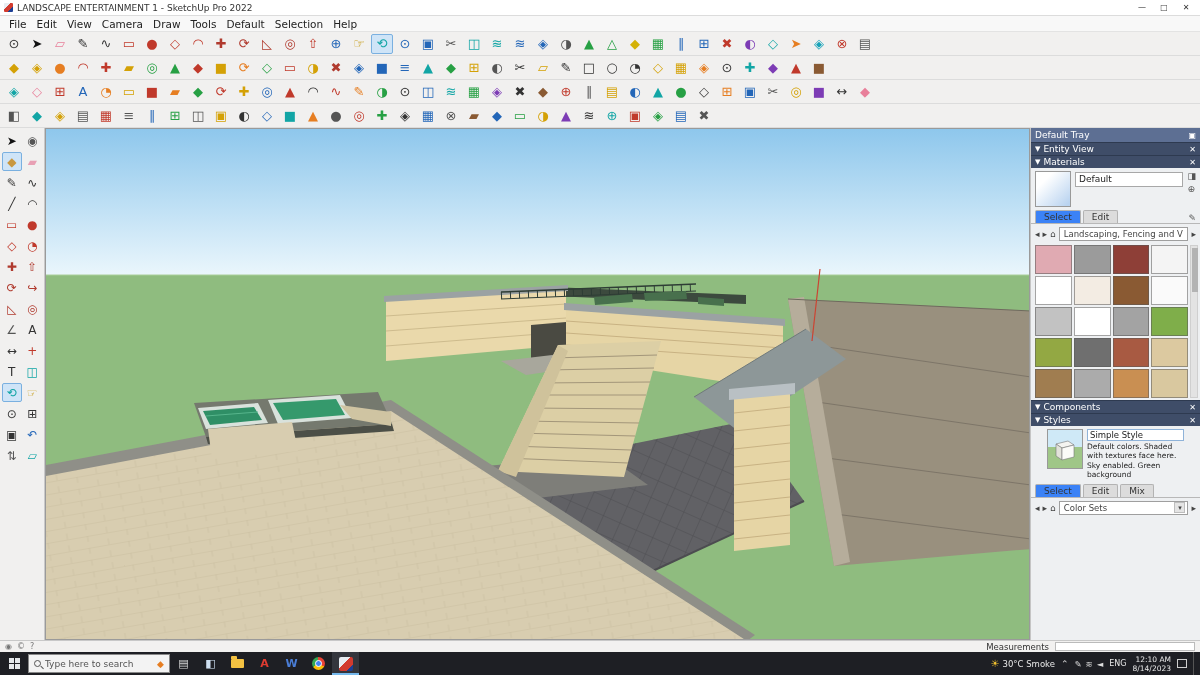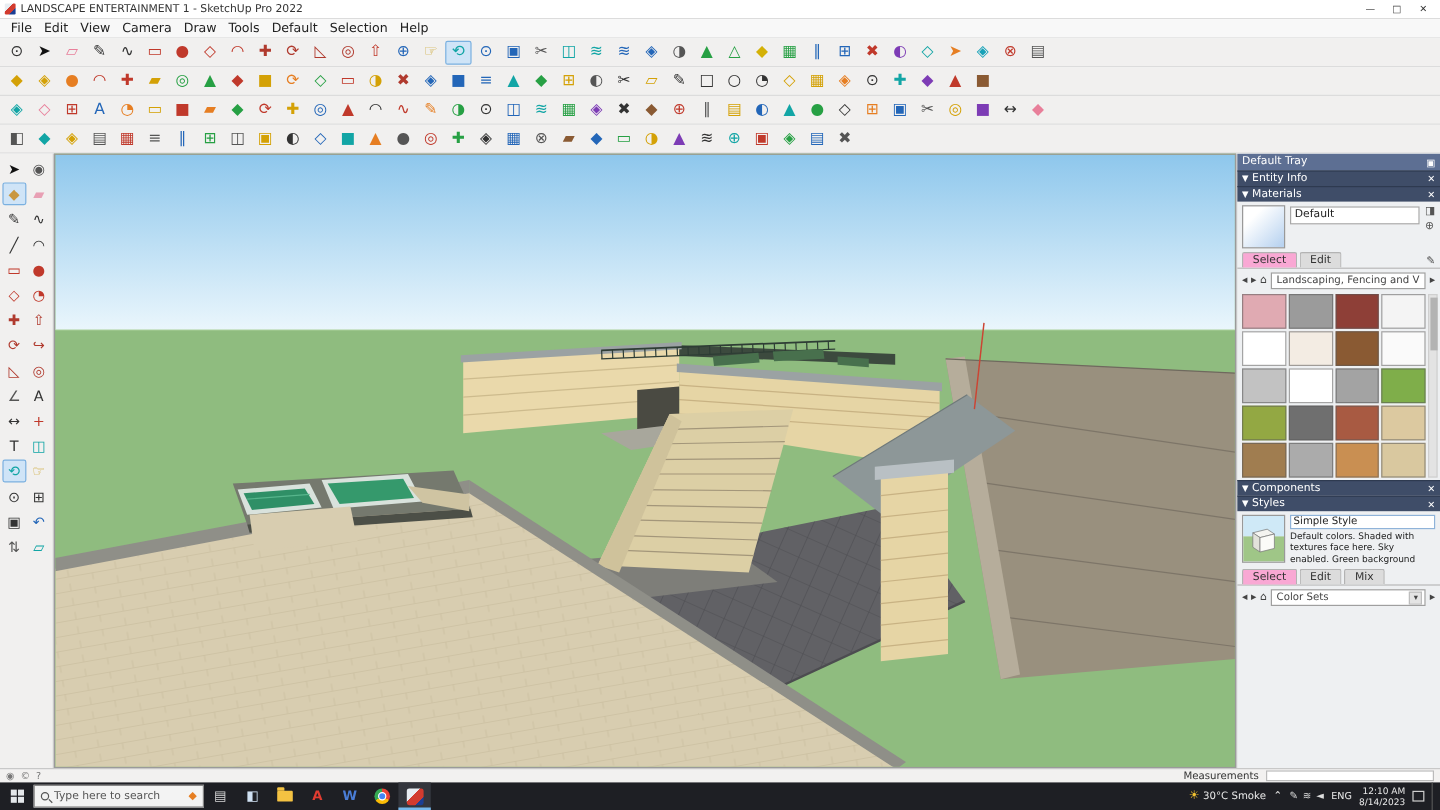--- a/index.html
+++ b/index.html
@@ -38,32 +38,32 @@
   .sec-head .arr { font-size:7px; }
   .sec-head .x { margin-left:auto; font-size:8px; }
   .entity-body { height:104px; background:#fff; border:1px solid #cfcfcf; margin:1px 2px; padding:3px 4px; font-size:9px; font-weight:bold; flex:0 0 auto; }
 
   .mat-top { display:flex; gap:4px; padding:3px 4px 2px 4px; align-items:flex-start; flex:0 0 auto; }
   .mat-thumb { width:36px; height:36px; border:1px solid #999; background:linear-gradient(135deg,#ffffff 25%,#b9d3f0 95%); flex:0 0 auto; }
   .mat-name { flex:1; height:15px; background:#fff; border:1px solid #a8a8a8; font-size:9px; padding:1px 3px; margin-top:1px; }
   .mat-btns { display:flex; flex-direction:column; gap:3px; font-size:9px; color:#555; }
   .tabs { display:flex; align-items:flex-end; gap:2px; padding:0 4px; height:15px; border-bottom:1px solid #b8b8b8; flex:0 0 auto; }
   .tab { padding:1px 8px; font-size:9px; background:#dcdcdc; border:1px solid #b3b3b3; border-bottom:none; border-radius:2px 2px 0 0; color:#333; }
-  .tab.on { background:#f9a8d4; }
+  .tab.on { background:#3b82f6; }
   .tabs .edge-ic { margin-left:auto; font-size:9px; color:#555; }
   .nav-row { display:flex; align-items:center; gap:3px; padding:3px 4px; font-size:9px; color:#444; flex:0 0 auto; }
   .dd { flex:1; height:14px; background:#fff; border:1px solid #9f9f9f; display:flex; align-items:center; gap:20px; padding:0 2px 0 4px; font-size:8.5px; white-space:nowrap; overflow:hidden; }
   .dd .car { margin-left:auto; width:11px; height:11px; background:#e4e4e4; border:1px solid #bdbdbd; font-size:7px; display:flex; align-items:center; justify-content:center; flex:0 0 auto; }
   .swatch-wrap { display:flex; gap:2px; padding:1px 2px 2px 4px; flex:0 0 auto; }
   .swatches { flex:1; display:grid; grid-template-columns:repeat(4,1fr); gap:2px; }
   .swatch { height:29px; border:1px solid rgba(90,90,90,.55); }
   .vsb { width:8px; background:#e3e3e3; border:1px solid #cfcfcf; position:relative; }
   .vsb .vth { position:absolute; top:2px; left:0; width:6px; height:44px; background:#b3b3b3; margin:0 0 0 0.5px; }
 
-  .sty-top { display:flex; gap:4px; padding:3px 4px; flex:0 0 auto; }
+  .sty-top { display:flex; gap:4px; padding:3px 16px; flex:0 0 auto; }
   .sty-thumb { width:36px; height:40px; border:1px solid #999; flex:0 0 auto; }
   .sty-info { flex:1; min-width:0; }
   .sty-name { font-size:8.5px; background:#fff; border:1px solid #8fb3d9; padding:0 2px; height:12px; line-height:11px; overflow:hidden; white-space:nowrap; }
   .sty-desc { font-size:7.5px; color:#222; line-height:1.25; margin-top:1px; }
 
   .pat-checker { background-image:linear-gradient(45deg,var(--fg) 25%,transparent 25%,transparent 75%,var(--fg) 75%),linear-gradient(45deg,var(--fg) 25%,transparent 25%,transparent 75%,var(--fg) 75%); background-size:8px 8px; background-position:0 0,4px 4px; }
   .pat-grid { background-image:linear-gradient(var(--fg) 1px,transparent 1px),linear-gradient(90deg,var(--fg) 1px,transparent 1px); background-size:7px 7px; }
   .pat-vlines { background-image:repeating-linear-gradient(90deg,var(--fg) 0 1px,transparent 1px 5px); }
   .pat-diamond { background-image:repeating-linear-gradient(45deg,var(--fg) 0 1px,transparent 1px 8px),repeating-linear-gradient(-45deg,var(--fg) 0 1px,transparent 1px 8px); }
   .pat-cross { background-image:repeating-linear-gradient(45deg,var(--fg) 0 2px,transparent 2px 7px),repeating-linear-gradient(-45deg,var(--fg) 0 2px,transparent 2px 7px); }
@@ -426,21 +426,21 @@
   </div>
 
   <div class="tray">
     <div class="tray-title">
       <span>Default Tray</span>
       <span class="x">▣</span>
     </div>
 
     <div class="sec-head">
       <span class="arr">▼</span>
-      <span>Entity Info</span>
+      <span>Entity View</span>
       <span class="x">✕</span>
     </div>
 
     <div class="sec-head">
       <span class="arr">▼</span>
       <span>Materials</span>
       <span class="x">✕</span>
     </div>
     <div class="mat-top">
       <div class="mat-thumb"></div>

